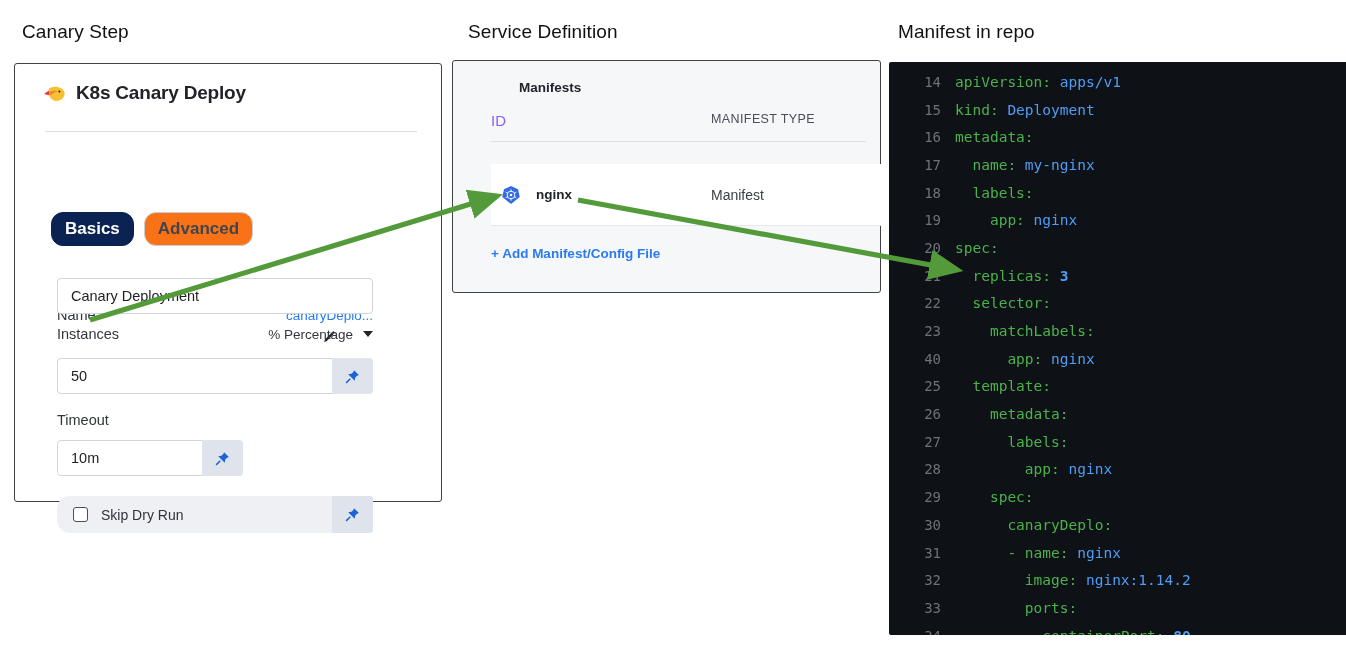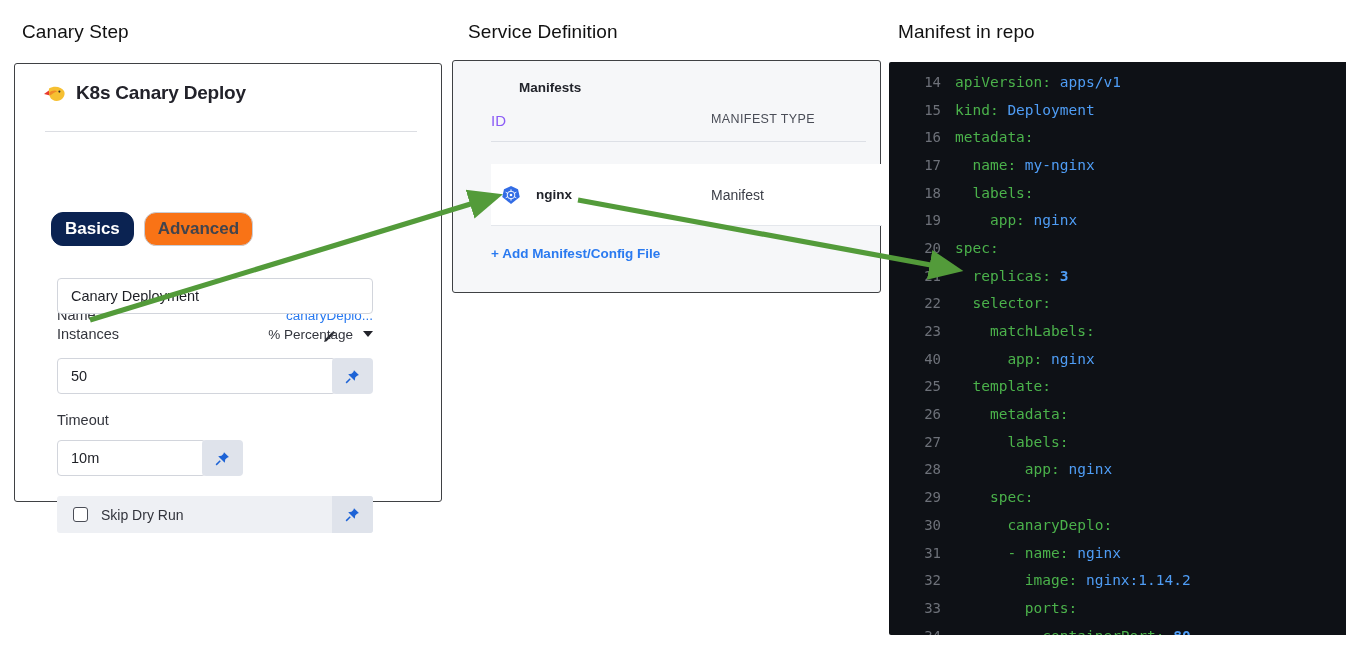--- a/index.html
+++ b/index.html
@@ -136,21 +136,21 @@
   #name-input .txt { border-radius: 4px; }
   #instances-input{ left: 42px; top: 294px; width: 316px; }
   #timeout-input  { left: 42px; top: 376px; width: 186px; }
 
   
   #skip-row {
     position: absolute;
     left: 42px; top: 432px;
     width: 316px; height: 37px;
     background: #eef0f4;
-    border-radius: 3px;
+    border-radius: 13px;
     display: flex; align-items: center;
   }
   #skip-row .cb-box {
     width: 15px; height: 15px;
     border: 1.4px solid #4a4d56;
     border-radius: 3px;
     background: #ffffff;
     margin-left: 16px;
   }
   #skip-row .cb-label {

